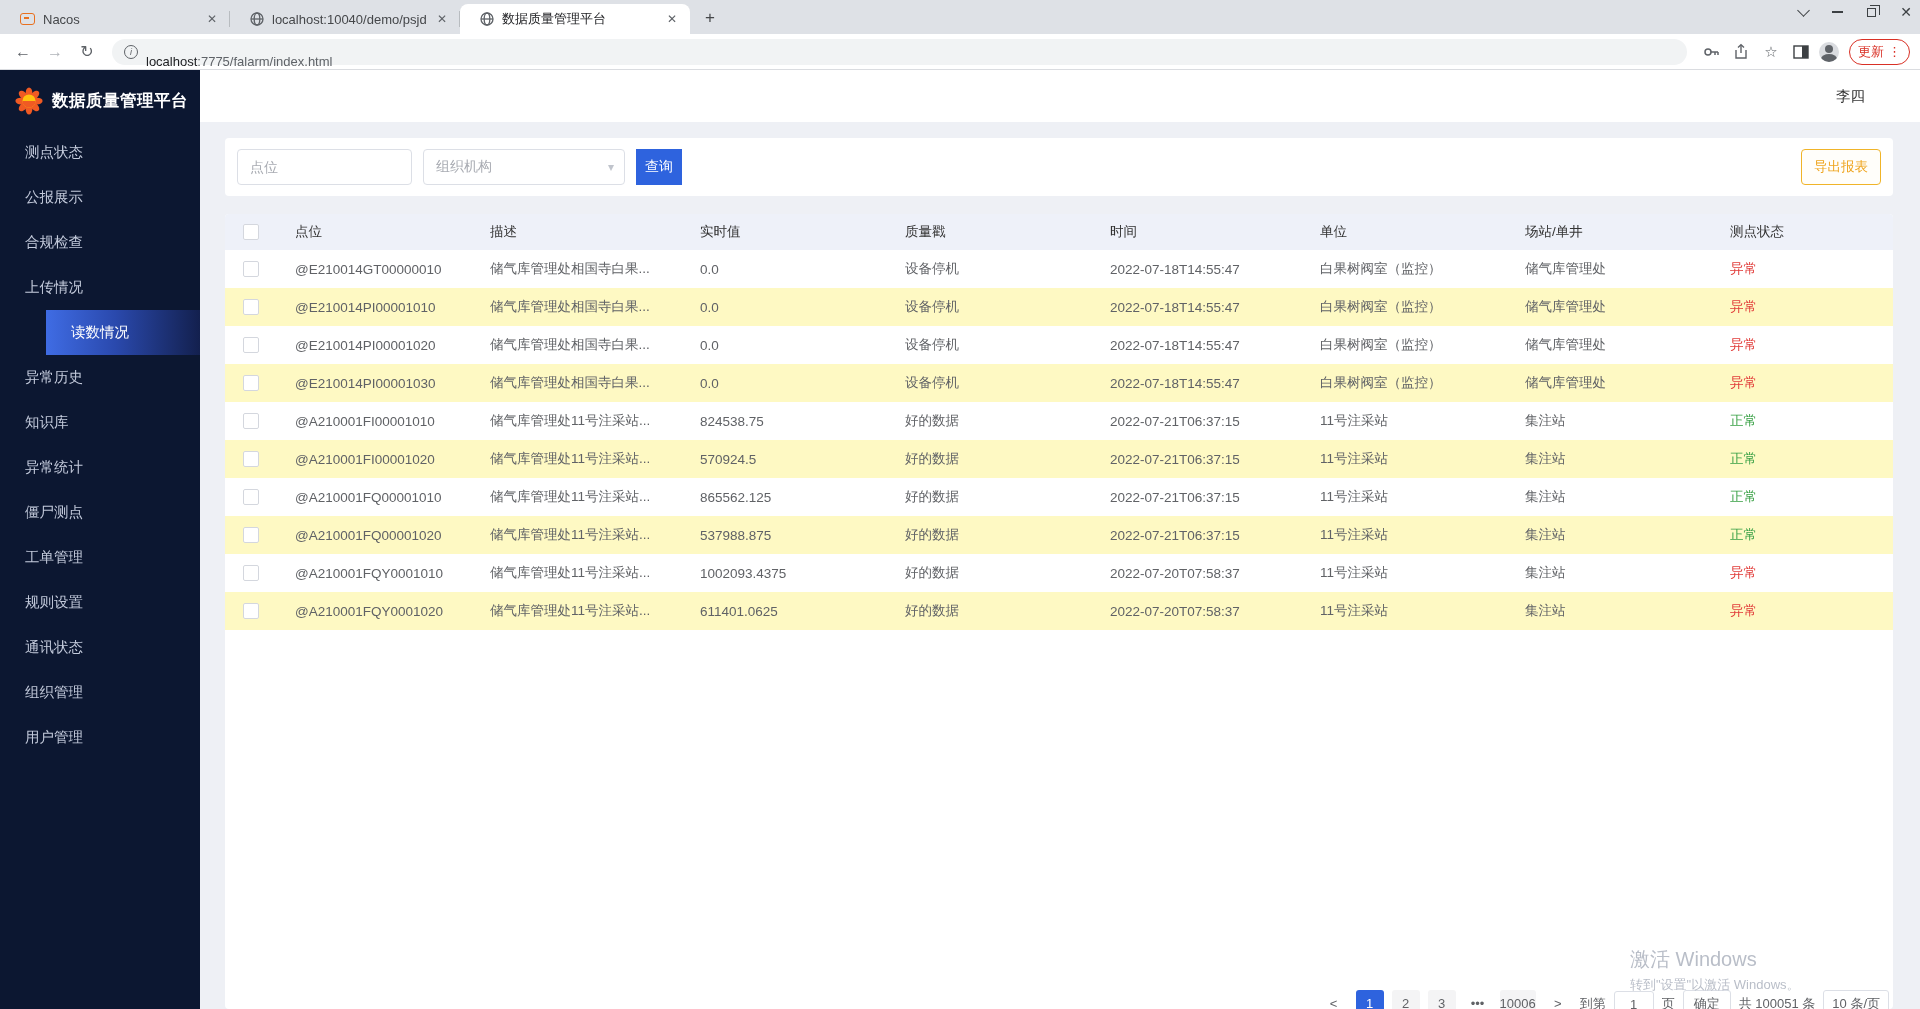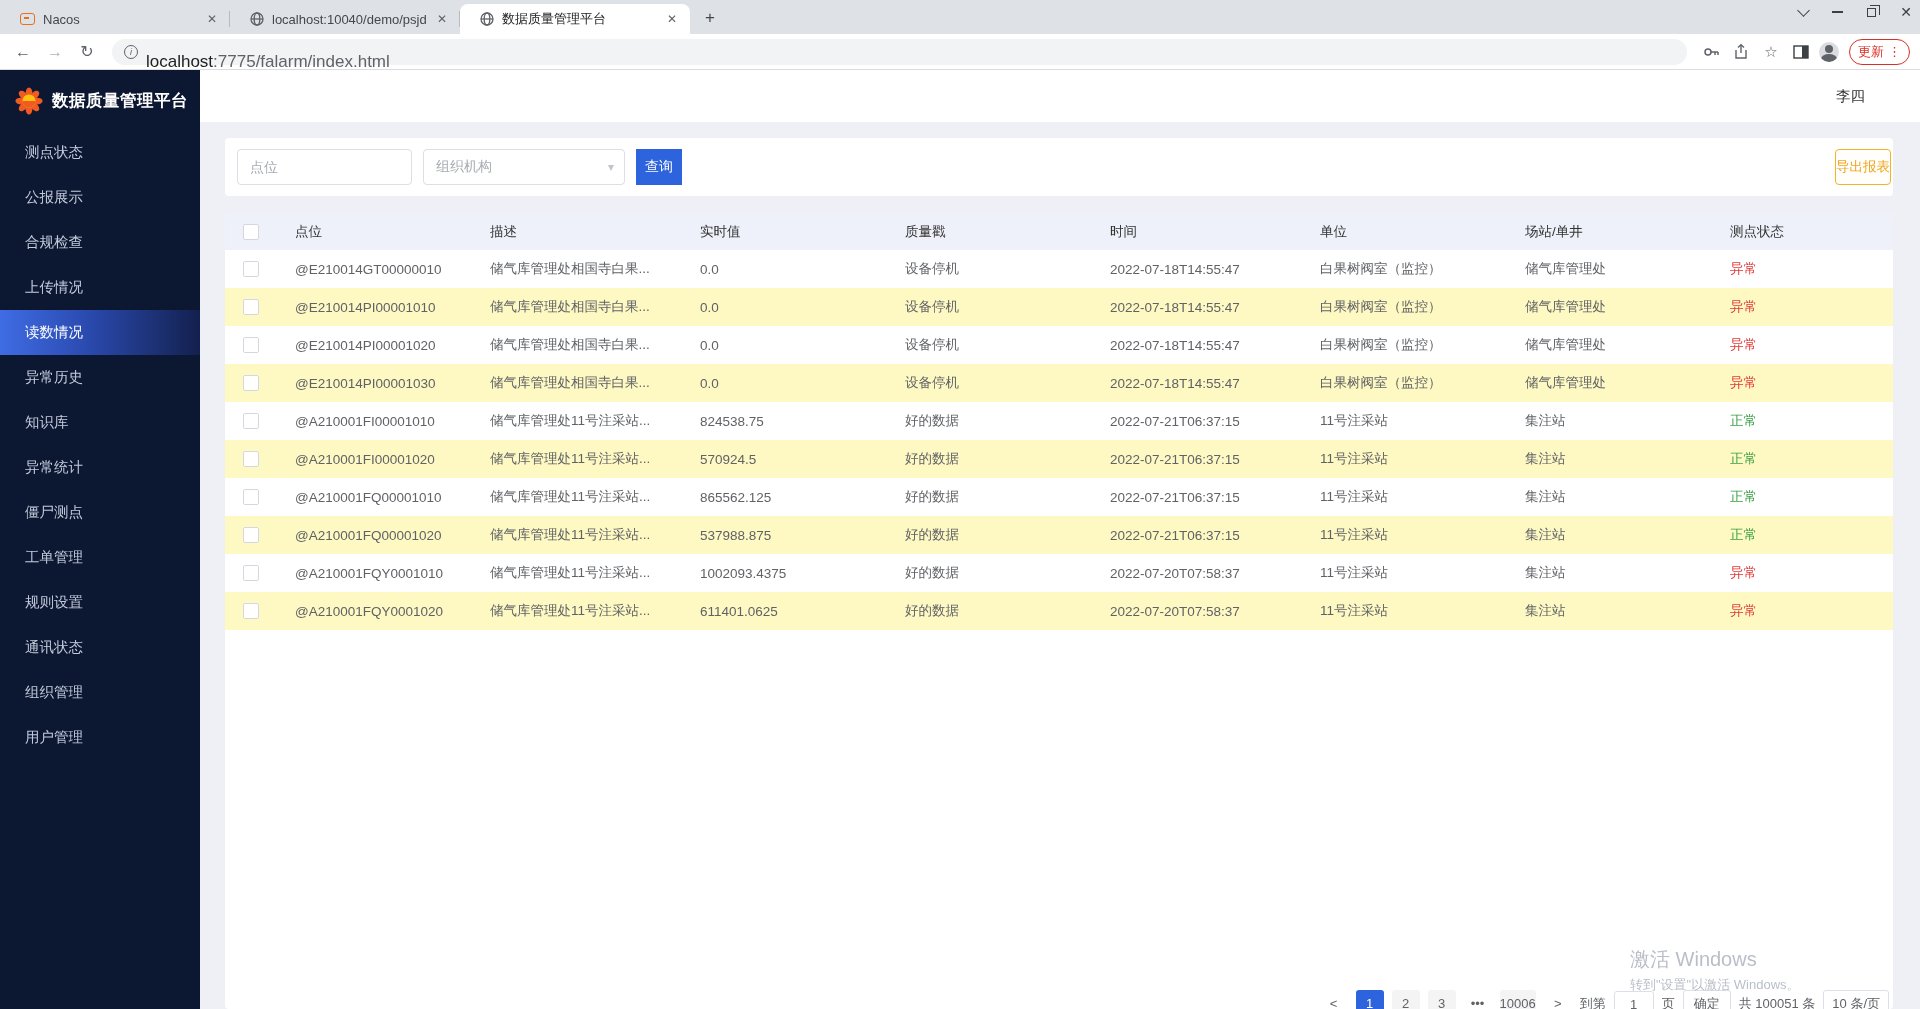--- a/index.html
+++ b/index.html
@@ -19,50 +19,50 @@
   .minim { width:11px; height:1.5px; background:#3c4043; }
   .restore { width:9px; height:9px; border:1.2px solid #3c4043; position:relative; }
   .restore:before { content:""; position:absolute; left:2px; top:-4px; width:9px; height:9px; border:1.2px solid #3c4043; border-left:none; border-bottom:none; }
   .wclose { font-size:14px; }
 
   .urlbar { height:36px; background:#fff; display:flex; align-items:center; padding:0 10px; gap:6px; border-bottom:1px solid #dadce0; }
   .navic { color:#5f6368; font-size:16px; width:26px; text-align:center; }
   .navic.dis { color:#b0b3b8; }
   .urlfield { flex:1; height:26px; background:#f1f3f4; border-radius:13px; display:flex; align-items:center; padding:0 12px; gap:8px; margin:0 6px; }
   .info-ic { width:14px; height:14px; border:1.2px solid #5f6368; border-radius:50%; color:#5f6368; font-size:9px; line-height:12px; text-align:center; font-style:italic; }
-  .urltext { font-size:17px; color:#202124;margin-top:20px; }
+  .urltext { font-size:13px; color:#202124;margin-top:20px; }
   .urltext .host { color:#202124; } .urltext .path { color:#5f6368; }
   .right-ic { color:#5f6368; font-size:15px; width:24px; text-align:center; }
   .avatar-ic { width:20px; height:20px; border-radius:50%; background:#dadce0; position:relative; overflow:hidden; }
   .avatar-ic:before { content:""; position:absolute; left:6px; top:3px; width:8px; height:8px; border-radius:50%; background:#5f6368; }
   .avatar-ic:after { content:""; position:absolute; left:2px; top:12px; width:16px; height:10px; border-radius:50%; background:#5f6368; }
   .update-pill { border:1.5px solid #d93025; color:#d93025; border-radius:14px; height:26px; display:flex; align-items:center; gap:4px; padding:0 8px; font-size:13px; margin-left:4px; }
 
   .nacos-ic { width:15px; height:12px; border:1.6px solid #e8701f; border-radius:3px; position:relative; flex:none; }
   .nacos-ic:before { content:""; position:absolute; left:3px; top:3.4px; width:5px; height:1.8px; background:#e8701f; }
   .globe-ic { width:14px; height:14px; flex:none; }
 
   
   .app { display:flex; height:939px; }
   .sidebar { width:200px; background:#0c1731; flex:none; color:#c3cadb; }
   .logo-row { display:flex; align-items:center; gap:8px; padding:16px 12px 14px 14px; }
   .logo-title { color:#fff; font-size:16.5px; font-weight:bold; letter-spacing:0.5px; white-space:nowrap; }
   .nav-item { height:45px; line-height:45px; padding-left:25px; font-size:14.5px; cursor:pointer; }
-  .nav-item.active { background:linear-gradient(90deg,#3f6ce4 0%,#2a49ad 45%,#13204e 100%); color:#fff; }
+  .nav-item.active { background:linear-gradient(90deg,#3f6ce4 0%,#2a49ad 45%,#13204e 100%); color:#fff;margin-left:46px; }
 
   .main { flex:1; position:relative; }
   .topbar { height:52px; background:#fff; display:flex; align-items:center; justify-content:flex-end; padding-right:55px; font-size:14.5px; color:#333; }
 
   .filter-card { margin:16px 27px 0 25px; background:#fff; border-radius:4px; height:58px; display:flex; align-items:center; padding:0 12px; gap:11px; position:relative; }
   .f-input { width:175px; height:36px; border:1px solid #dcdfe6; border-radius:4px; font-size:14px; padding:0 12px; color:#333; font-family:inherit; }
   .f-input::placeholder { color:#a8abb2; }
   .f-select { width:202px; height:36px; border:1px solid #dcdfe6; border-radius:4px; display:flex; align-items:center; justify-content:space-between; padding:0 10px 0 12px; font-size:14px; color:#a8abb2; }
   .f-select .arrow { color:#c0c4cc; font-size:12px; }
   .btn-query { height:36px; width:46px; background:#2e63de; color:#fff; border:none; border-radius:0; font-size:14px; font-family:inherit; }
-  .btn-export { position:absolute; right:2px; top:11px; height:36px; padding:0 0; background:#fffefa; border:1px solid #f0b429; color:#efa51f; border-radius:4px; font-size:13.5px; font-family:inherit; }
+  .btn-export { position:absolute; right:12px; top:11px; height:36px; padding:0 12px; background:#fffefa; border:1px solid #f0b429; color:#efa51f; border-radius:4px; font-size:13.5px; font-family:inherit; }
 
   .table-card { margin:18px 27px 0 25px; background:#fff; border-radius:4px; height:795px; position:relative; overflow:hidden; }
   .thead, .trow { display:grid; grid-template-columns:58px 195px 210px 205px 205px 210px 205px 205px 1fr; align-items:center; }
   .thead { height:36px; background:#eef1f9; font-size:13.5px; color:#333; }
   .trow { height:38px; font-size:13.5px; color:#606266; }
   .trow.alt { background:#fef9c3; }
   .cell { padding-left:12px; white-space:nowrap; overflow:hidden; }
   .ckbox { width:16px; height:16px; border:1px solid #d4d7de; border-radius:2px; background:#fff; display:inline-block; vertical-align:middle; margin-left:18px; }
   .st-bad { color:#e13c39; } .st-good { color:#3aa146; }
 

